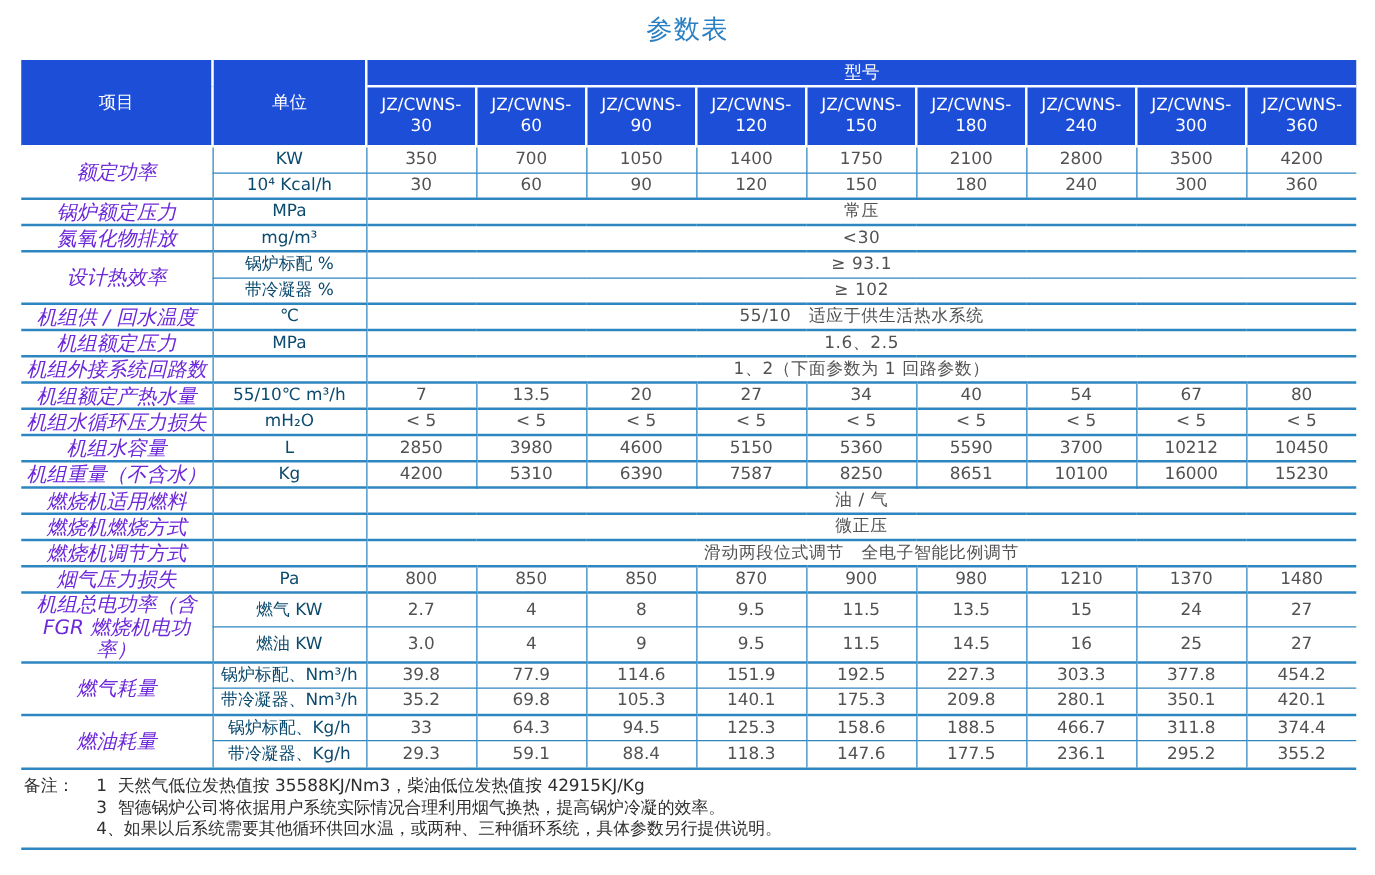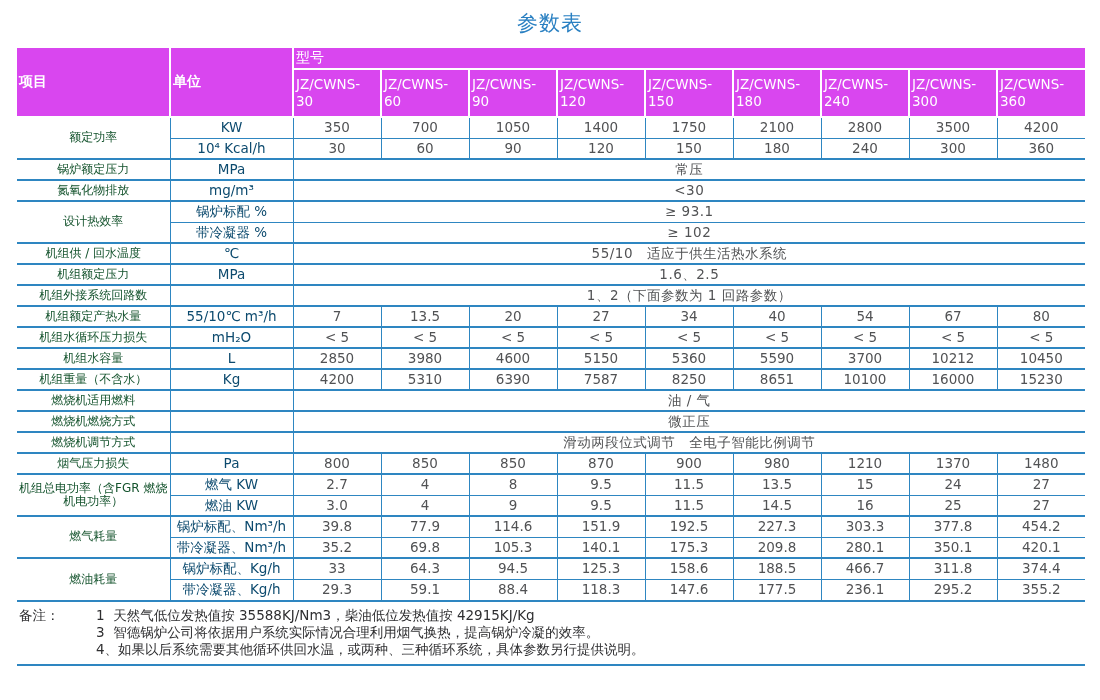--- a/index.html
+++ b/index.html
@@ -21,56 +21,55 @@
     border-collapse: collapse;
     border-style: hidden; 
     table-layout: fixed;
     width: 1068px;
     margin-left: 17px;
   }
   col.c-item { width: 153px; }
   col.c-unit { width: 123px; }
   col.c-val  { width: 88px; }
   thead th {
-    background: #d946ef;
+    background: #1d4ed8;
     color: #ffffff;
     font-weight: normal;
     border: 2px solid #ffffff;
     font-size: 14px;
     padding: 1px 2px;
-    text-align: left;
+    text-align: center;
     vertical-align: middle;
   }
   th.th-group { height: 19px; }
-  th.th-item, th.th-unit { height: 67px; font-weight: bold; }
+  th.th-item, th.th-unit { height: 67px; }
   th.th-model { height: 48px; font-size: 13.5px; line-height: 1.25; }
   .mh-line { display: block; }
   tbody td {
     border: 1px solid #2e86c1;
     text-align: center;
     vertical-align: middle;
     height: 21px;
     padding: 0 2px;
     font-size: 13.5px;
     line-height: 1.12;
   }
   tbody tr.gb > td { border-top-width: 2px; }
-  td.label { color: #14532d; font-size: 12px; }
+  td.label { color: #6d28d9; font-size: 16px; font-style: italic; }
   td.unit  { color: #0c4a6e; }
   td.val   { color: #515254; }
   td.span  { letter-spacing: 0.5px; }
   .notes {
     width: 1068px;
     margin-left: 17px;
     border-top: 2px solid #2e86c1;
     border-bottom: 2px solid #2e86c1;
     padding: 5px 0 6px 2px;
     display: flex;
     align-items: flex-start;
-    gap: 19px;
   }
   .notes-label {
     flex: 0 0 58px;
     font-size: 13.5px;
     color: #2e2e30;
     line-height: 17px;
     white-space: pre-wrap;
   }
   .notes-items { flex: 1; }
   .note-line {

